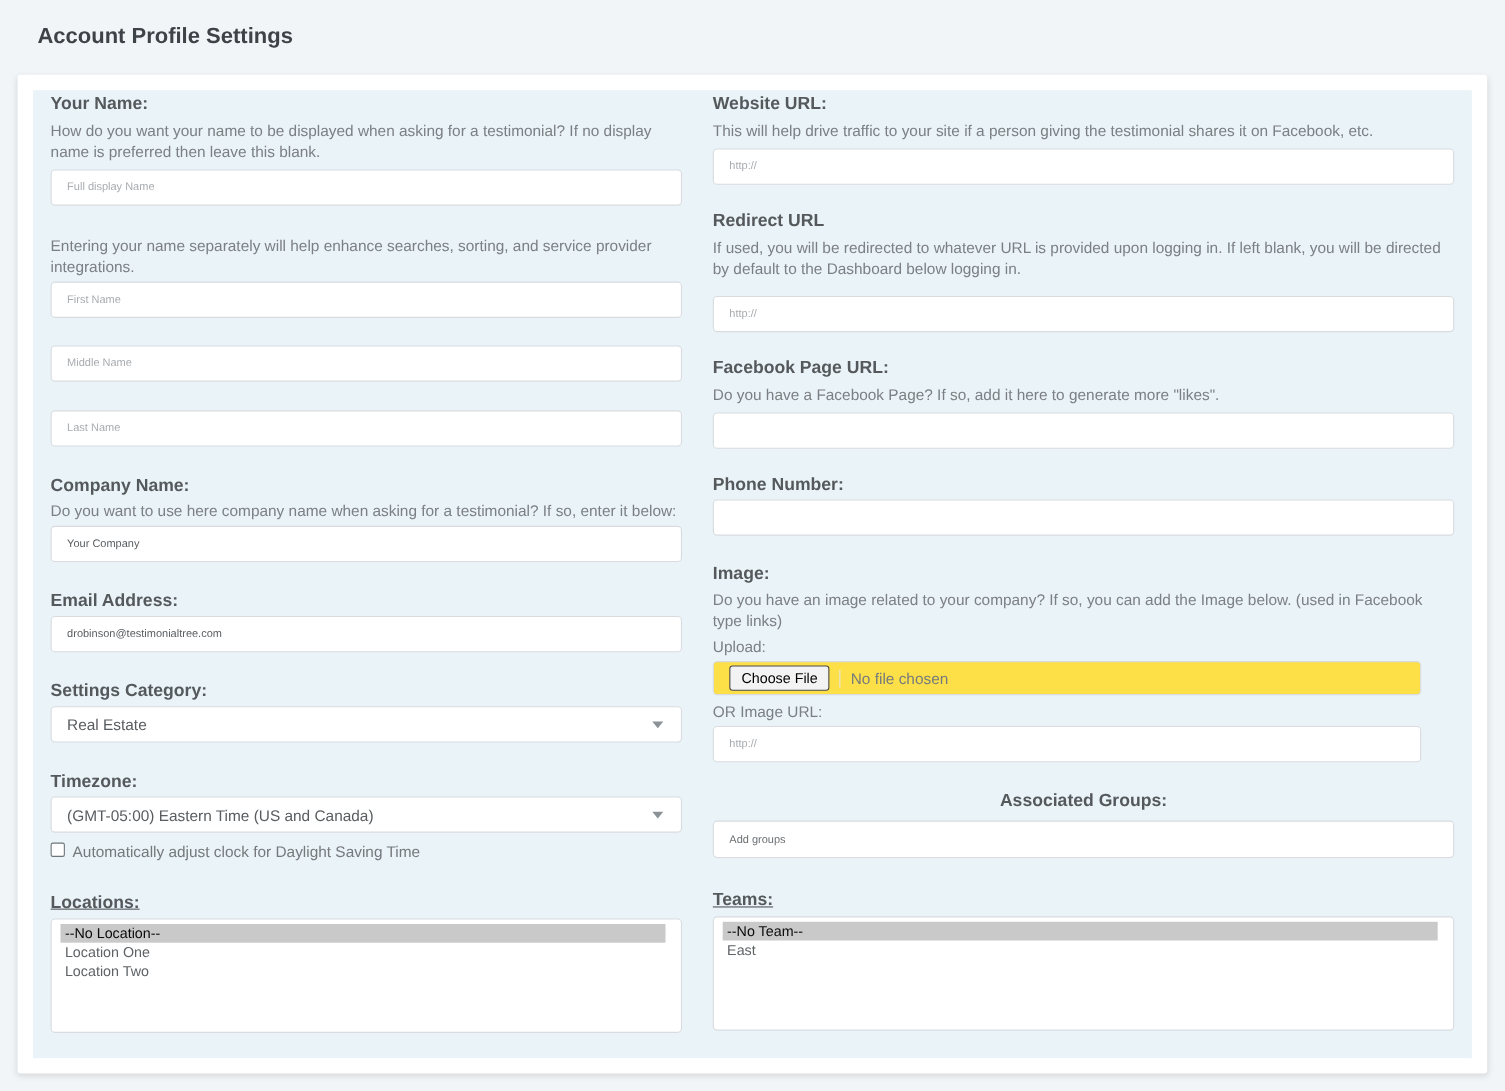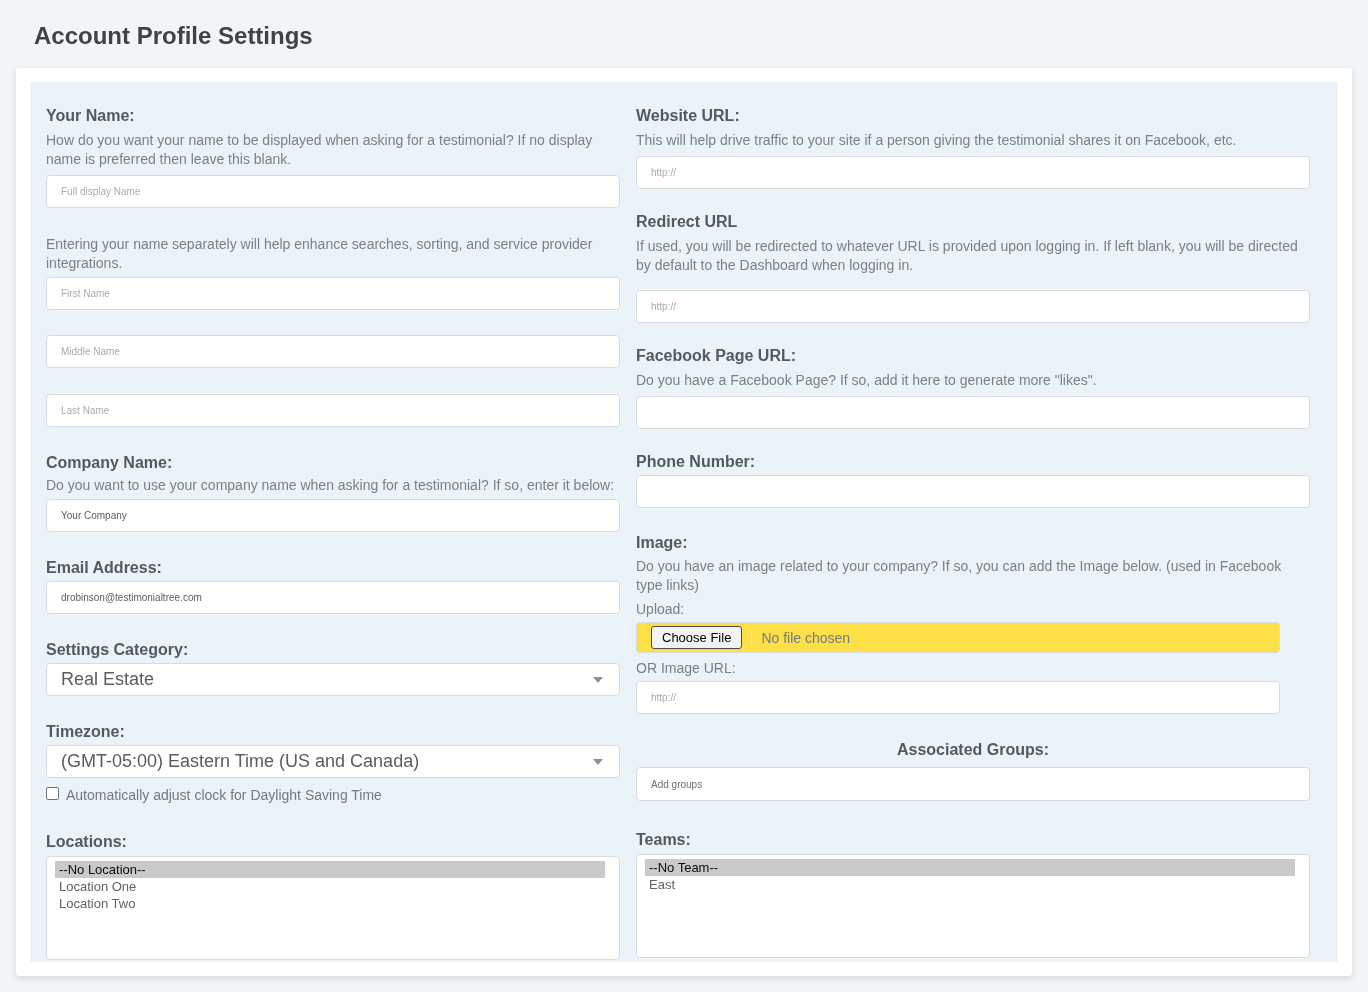--- a/index.html
+++ b/index.html
@@ -6,38 +6,38 @@
   html, body { width: 1368px; height: 992px; }
   body {
     background: var(--page-bg, #f2f5f7);
     font-family: "Liberation Sans", sans-serif;
     overflow: hidden;
     color: #595d60;
   }
   .page-title {
     height: 68px;
     padding: 22px 0 0 34px;
-    font-size: 24px;
+    font-size: 20px;
     font-weight: 700;
     color: #3e4347;
   }
   .card {
     margin: 0 16px;
     height: 908px;
     background: #ffffff;
     border-radius: 3px;
     box-shadow: 0 2px 6px rgba(0,0,0,0.12);
     padding: 14px;
   }
   .panel {
     background: var(--panel-bg, #e9f3f8);
     height: 100%;
-    padding: 25px 14px 15px 16px;
-    display: flex;
-    gap: 16px;
+    padding: 4px 14px 15px 16px;
+    display: flex;
+    gap: 28px;
     overflow: hidden;
   }
   .col-left  { width: 574px; flex: none; }
   .col-right { width: 674px; flex: none; }
 
   .sec-heading {
     font-size: 16px;
     font-weight: 700;
     color: #55595c;
     line-height: 18px;
@@ -74,21 +74,21 @@
 
   .select {
     display: flex;
     align-items: center;
     width: 100%;
     height: 33px;
     background: #fff;
     border: 1px solid #d9dcdf;
     border-radius: 4px;
     padding: 0 14px;
-    font-size: 18px;
+    font-size: 14px;
     color: #595d60;
     cursor: default;
   }
   .select .sel-text { flex: 1; }
   .caret {
     width: 0; height: 0;
     border-left: 5px solid transparent;
     border-right: 5px solid transparent;
     border-top: 6px solid #8a9298;
     margin-right: 2px;
@@ -160,21 +160,21 @@
     border-left: 1px solid #e3e5e7;
     padding-left: 9px;
   }
   .narrow { width: 644px; }
   .mt6  { margin-top: 6px; }
   .mt15 { margin-top: 15px; }
   .mt24 { margin-top: 24px; }
   .mt25 { margin-top: 25px; }
   .mt26 { margin-top: 26px; }
   .mt27 { margin-top: 27px; }
-  .mt30 { margin-top: 30px; }
+  .mt30 { margin-top: 30px; text-decoration: underline; }
   .mb4  { margin-bottom: 4px; }
   .mb5  { margin-bottom: 5px; }
   .mb8  { margin-bottom: 8px; text-align: center; }
 </style>
 </head>
 <body>
 
 <div class="page-title">Account Profile Settings</div>
 
 <div class="card">
@@ -185,21 +185,21 @@
       <div class="sec-heading">Your Name:</div>
       <div class="help">How do you want your name to be displayed when asking for a testimonial? If no display name is preferred then leave this blank.</div>
       <input class="tb" type="text" placeholder="Full display Name" style="">
 
       <div class="help mt27 mb4">Entering your name separately will help enhance searches, sorting, and service provider integrations.</div>
       <input class="tb" type="text" placeholder="First Name" style="">
       <input class="tb mt25" type="text" placeholder="Middle Name" style="">
       <input class="tb mt26" type="text" placeholder="Last Name" style="">
 
       <div class="sec-heading mt27 mb4">Company Name:</div>
-      <div class="help mb4">Do you want to use your company name when asking for a testimonial? If so, enter it below:</div>
+      <div class="help mb4">Do you want to use here company name when asking for a testimonial? If so, enter it below:</div>
       <input class="tb" type="text" value="Your Company" style="">
 
       <div class="sec-heading mt27 mb4">Email Address:</div>
       <input class="tb" type="text" value="drobinson@testimonialtree.com" style="">
 
       <div class="sec-heading mt27 mb4">Settings Category:</div>
       <div class="select">
         <span class="sel-text">Real Estate</span>
         <span class="caret"></span>
       </div>
@@ -223,21 +223,21 @@
 
     </div>
 
     <div class="col-right">
 
       <div class="sec-heading">Website URL:</div>
       <div class="help">This will help drive traffic to your site if a person giving the testimonial shares it on Facebook, etc.</div>
       <input class="tb" type="text" placeholder="http://" style="">
 
       <div class="sec-heading mt24">Redirect URL</div>
-      <div class="help">If used, you will be redirected to whatever URL is provided upon logging in. If left blank, you will be directed by default to the Dashboard when logging in.</div>
+      <div class="help">If used, you will be redirected to whatever URL is provided upon logging in. If left blank, you will be directed by default to the Dashboard below logging in.</div>
       <input class="tb mt15" type="text" placeholder="http://" style="">
 
       <div class="sec-heading mt24">Facebook Page URL:</div>
       <div class="help">Do you have a Facebook Page? If so, add it here to generate more "likes".</div>
       <input class="tb" type="text" style="">
 
       <div class="sec-heading mt24 mb4">Phone Number:</div>
       <input class="tb" type="text" style="">
 
       <div class="sec-heading mt26 mb5">Image:</div>

